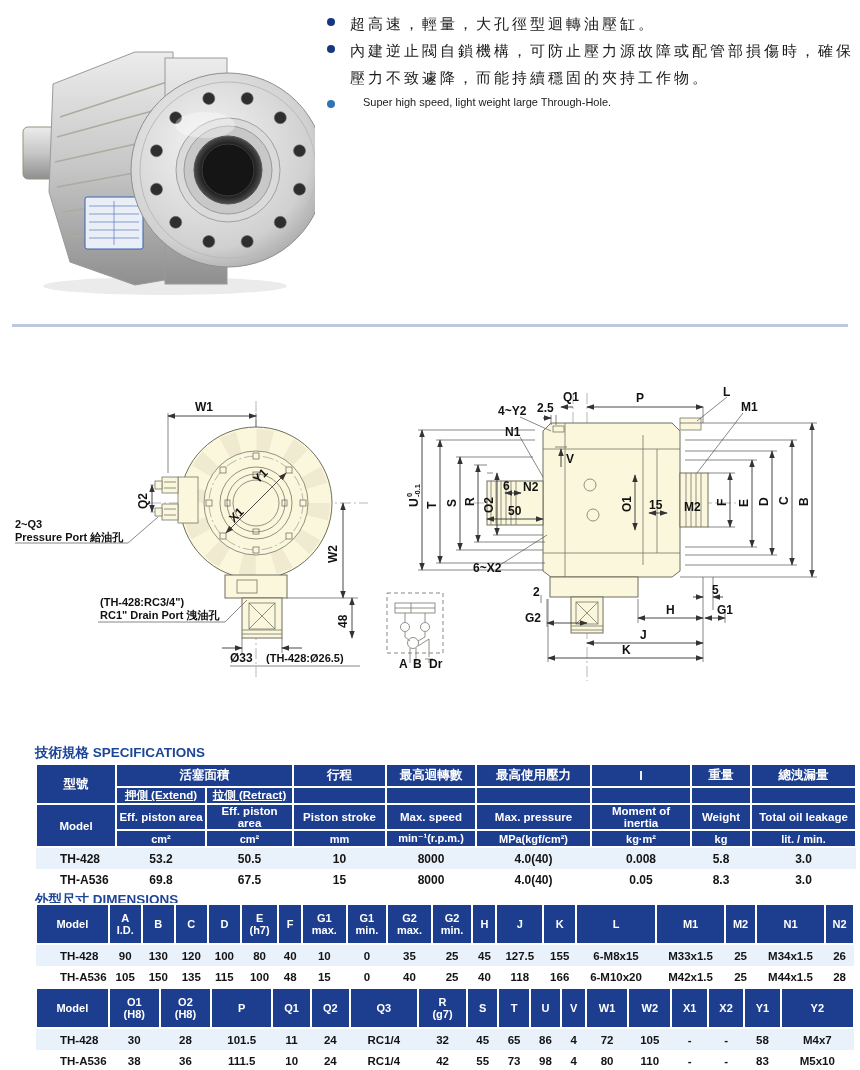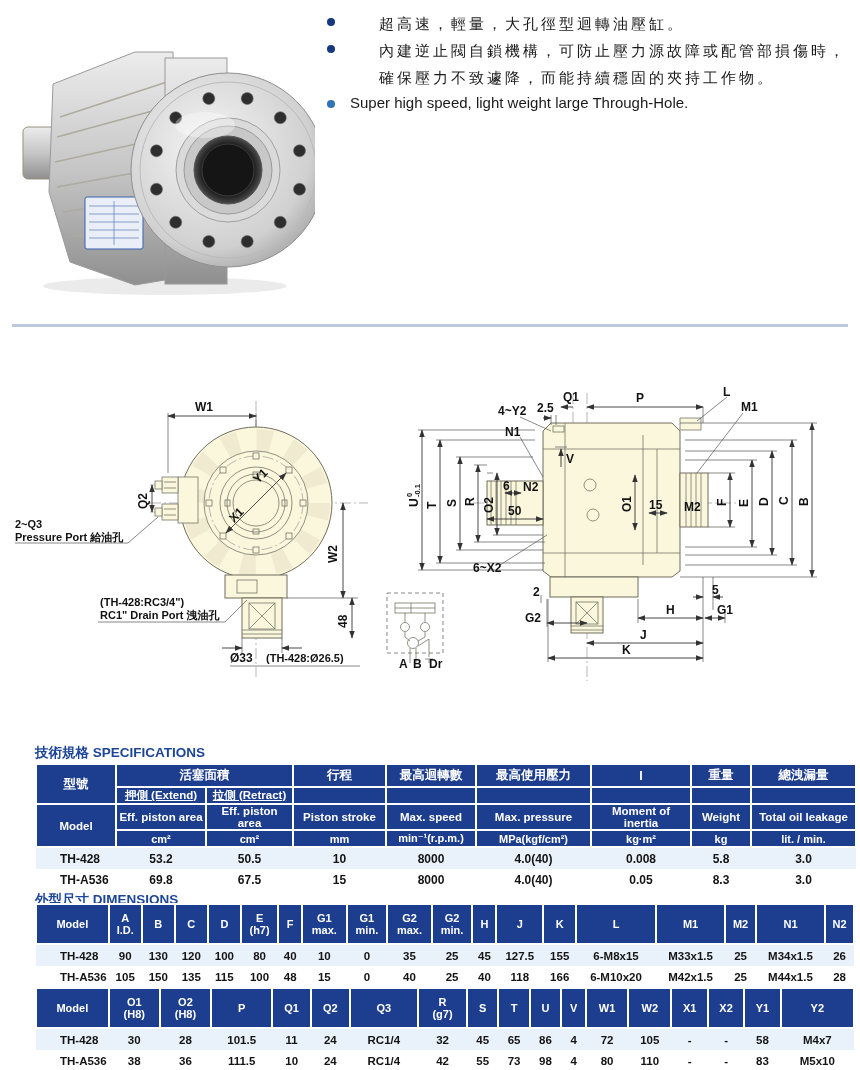--- a/index.html
+++ b/index.html
@@ -6,22 +6,22 @@
   .page{position:relative;width:860px;height:1070px;background:#fff;overflow:hidden;
         font-family:"Liberation Sans","DejaVu Sans",sans-serif;color:#1a1a1a;}
 
   
   .bullets{position:absolute;left:320px;top:10px;width:534px;}
   .bullets ul{list-style:none;margin:0;padding:0;}
   .bullet-item{display:flex;align-items:flex-start;}
   .dot{flex:0 0 auto;width:8px;height:8px;border-radius:50%;margin:8px 15px 0 7px;}
   .bullet-item.zh .dot{background:#17387e;}
   .bullet-item.en .dot{background:#2f74b4;}
-  .bullet-item.zh{font-size:15px;letter-spacing:3px;line-height:27px;font-weight:500;gap:29px;}
-  .bullet-item.en{font-size:15px;line-height:21.5px;text-align:justify;}
+  .bullet-item.zh{font-size:15px;letter-spacing:3px;line-height:27px;font-weight:500;}
+  .bullet-item.en{font-size:11px;line-height:21.5px;text-align:justify;gap:13px;}
   .bullet-item.en:first-of-type{margin-top:0;}
   .bullet-item + .bullet-item.en{margin-top:1px;}
 
   
   .divider{position:absolute;left:12px;top:324px;width:836px;height:3px;background:#bcc8e0;}
 
   
   .draw{position:absolute;}
   .outline{fill:#FBF7DC;stroke:#6f6f5e;stroke-width:1;}
   .thin{fill:none;stroke:#76766a;stroke-width:0.8;}

